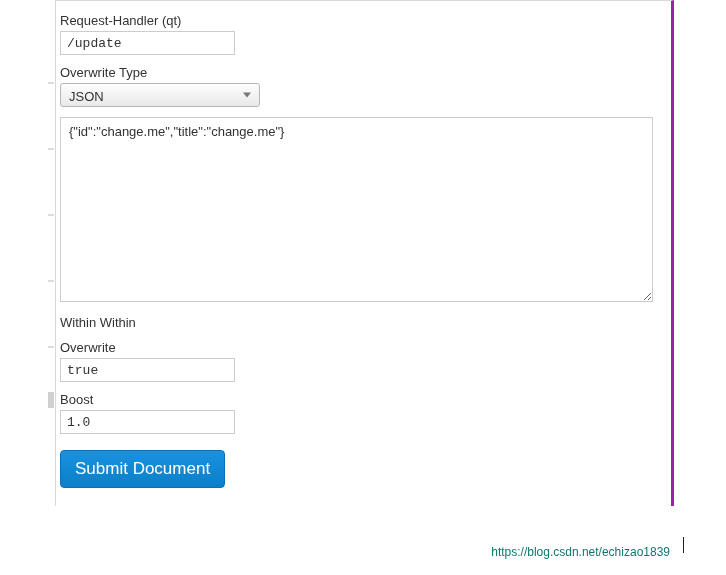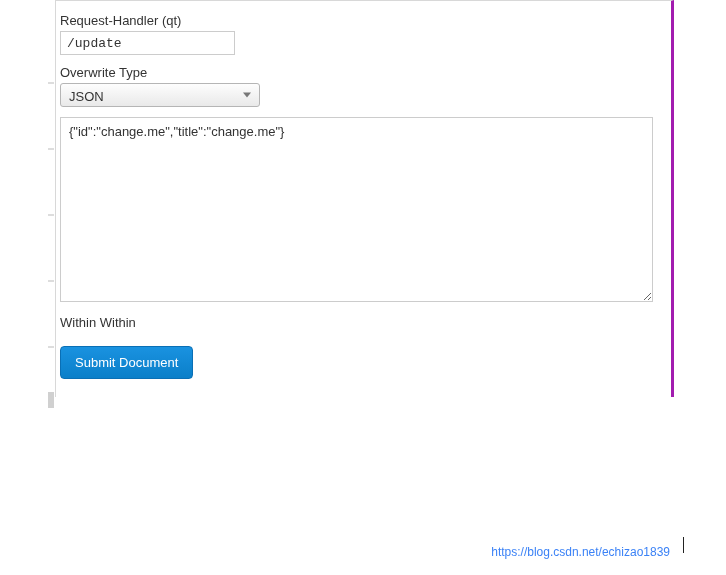--- a/index.html
+++ b/index.html
@@ -83,21 +83,21 @@
       resize: both;
       background: #fff;
     }
     .submit-btn {
       display: inline-block;
       background: linear-gradient(#1a92e0, #0a7fc9);
       color: #fff;
       border: 1px solid #0a6fb5;
       border-radius: 4px;
       padding: 8px 14px;
-      font-size: 13px;
+      font-size: 17px;
       font-family: inherit;
       cursor: pointer;
       margin-top: 6px;
     }
     .left-marks {
       position: absolute;
       left: 48px;
       width: 6px;
     }
     .left-mark {
@@ -109,21 +109,21 @@
     .left-mark-big {
       position: absolute;
       width: 6px;
       height: 16px;
       background: #d0d0d0;
     }
     .watermark {
       position: absolute;
       right: 56px;
       bottom: 16px;
-      color: #3b82f6;
+      color: #0f766e;
       font-size: 12px;
       font-family: Arial, sans-serif;
     }
     .cursor-mark {
       position: absolute;
       right: 42px;
       bottom: 22px;
       width: 1px;
       height: 16px;
       background: #222;
@@ -159,20 +159,28 @@
   </div>
 
   <div class="field-group">
     <textarea class="textarea-input" style="">{"id":"change.me","title":"change.me"}</textarea>
   </div>
 
   <div class="field-group">
     <label class="field-label">Within Within</label>
   </div>
 
+  <div class="field-group">
+    <label class="field-label">Overwrite</label>
+    <input type="text" class="text-input" value="true" style="">
+  </div>
 
+  <div class="field-group">
+    <label class="field-label">Boost</label>
+    <input type="text" class="text-input" value="1.0" style="">
+  </div>
 
   <button class="submit-btn">Submit Document</button>
 
 </div>
 
 <div class="watermark">https://blog.csdn.net/echizao1839</div>
 <div class="cursor-mark"></div>
 
 </body></html>

